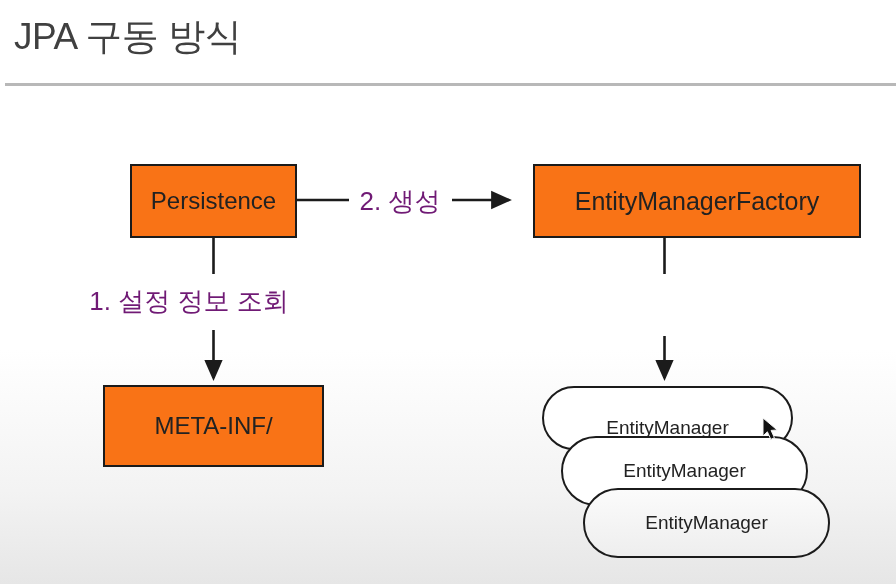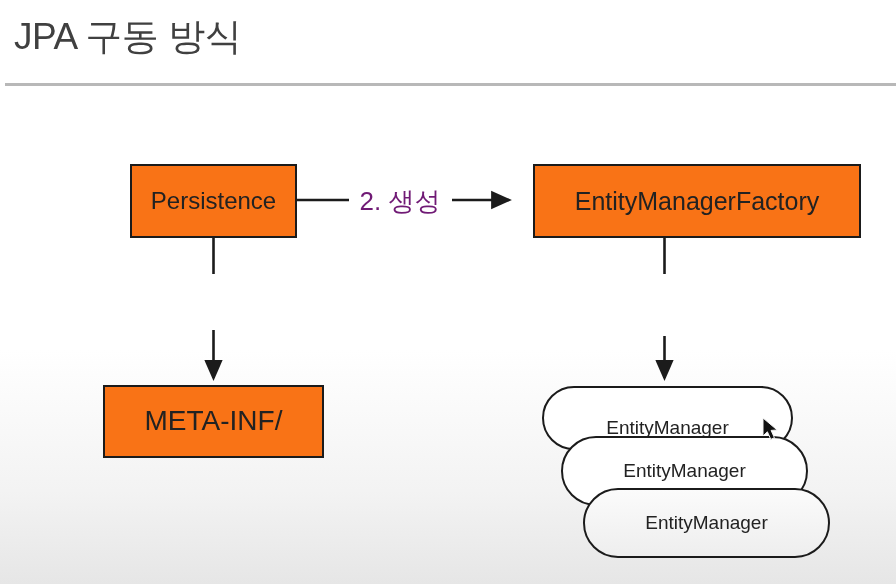--- a/index.html
+++ b/index.html
@@ -23,21 +23,21 @@
   }
 
   .node {
     position: absolute; box-sizing: border-box;
     border: 2.5px solid #1b1b1b; background: #f97316;
     display: flex; align-items: center; justify-content: center;
     text-align: center; font-size: 24px; color: #222;
   }
   .node-persistence { left: 130px; top: 164px; width: 167px; height: 74px; }
   .node-emf         { left: 517px; top: 164px; width: 328px; height: 74px; font-size: 25px; margin-left: 16px; }
-  .node-metainf     { left: 103px; top: 385px; width: 221px; height: 73px; flex-direction: column; line-height: 1.22; font-size: 28px; }
+  .node-metainf     { left: 103px; top: 385px; width: 221px; height: 82px; flex-direction: column; line-height: 1.22; font-size: 24px; }
 
   .pill {
     position: absolute; box-sizing: border-box;
     border: 2.5px solid #1b1b1b; background: #ffffff;
     border-radius: 36px;
     display: flex; align-items: center; justify-content: center;
     font-size: 19px; color: #222;
   }
   .pill-1 { left: 542px; top: 386px; width: 251px; height: 64px; z-index: 1; align-items: flex-end; padding-bottom: 9px; }
   .pill-2 { left: 561px; top: 436px; width: 247px; height: 70px; z-index: 2; }
@@ -87,20 +87,21 @@
   </div>
 
   <div class="node node-emf">
     <span>EntityManagerFactory</span>
   </div>
 
   <div class="node node-metainf">
     <div>META-INF/</div>
   </div>
 
+  <div class="edge-label label-step1">1. 설정 정보 조회</div>
   <div class="edge-label label-step2">2. 생성</div>
 
   <div class="pill pill-1">
     <span>EntityManager</span>
   </div>
   <div class="pill pill-2">
     <span>EntityManager</span>
   </div>
   <div class="pill pill-3">
     <span>EntityManager</span>

